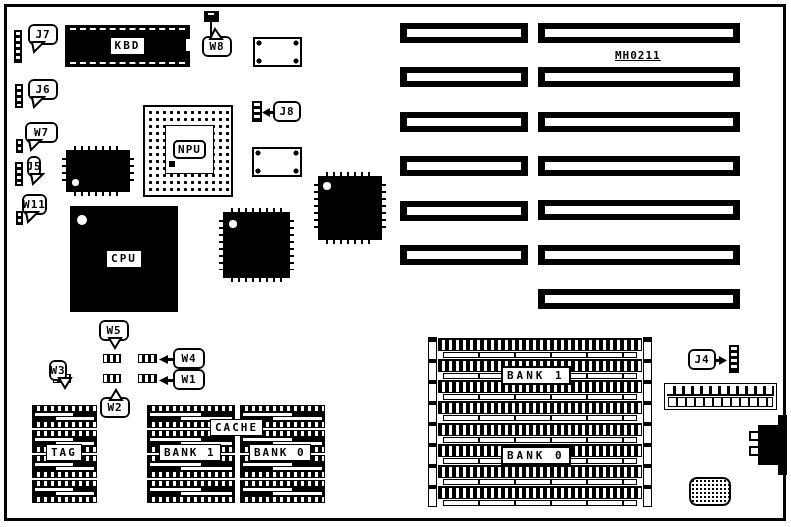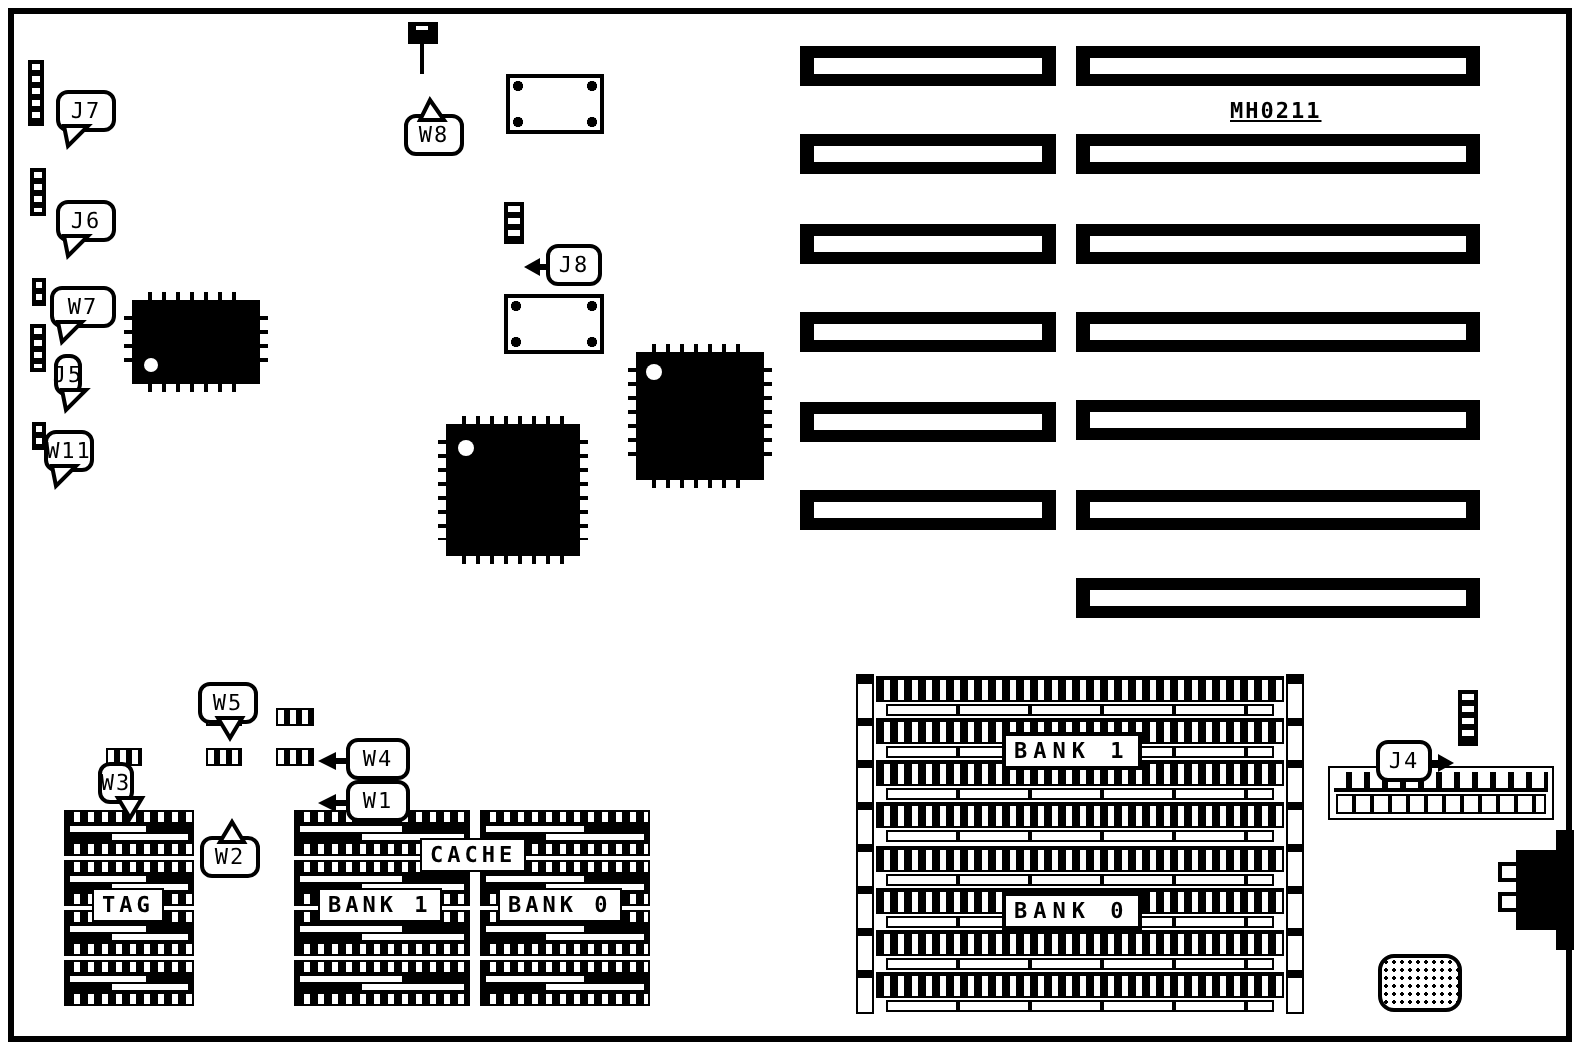--- a/index.html
+++ b/index.html
@@ -9,21 +9,21 @@
     font-family: "DejaVu Sans Mono", monospace; color: #000; overflow: hidden;
   }
   .frame { position: absolute; left: 4px; top: 4px; width: 782px; height: 517px; border: 3px solid #000; }
   .abs { position: absolute; }
   i { display: block; font-style: normal; }
 
   
   .callout {
     position: absolute; height: 21px; background: #fff; border: 2px solid #000;
     border-radius: 6px; z-index: 6; display: flex; align-items: center; justify-content: center;
-    font-size: 11px; font-weight: normal; letter-spacing: 1px; margin-top: 21px;
+    font-size: 11px; font-weight: bold; letter-spacing: 1px;
   }
   .callout svg.tail { position: absolute; overflow: visible; z-index: 7; }
 
   
   .connv { position: absolute; width: 8px; background: #000; }
   .connv::before { content:""; position:absolute; left:2px; right:2px; top:2px; bottom:2px;
     background: repeating-linear-gradient(180deg, #fff 0 3px, #000 3px 6px); }
 
   
   .blk { position: absolute; background: #000; display:flex; align-items:center; justify-content:center; }
@@ -144,51 +144,67 @@
   </div>
 
   <div class="connv" style="left:16px;top:211px;height:14px;width:7px"></div>
   <div class="callout" style="left:22px;top:194px;width:25px">
     <span>W11</span>
     <svg class="tail" style="left:0;bottom:-10px" width="16" height="11" viewBox="0 0 16 11">
         <polygon points="2,0 14,0 4,10" fill="#fff" stroke="#000" stroke-width="2"></polygon>
       </svg>
   </div>
 
+  <div class="blk" style="left:65px;top:25px;width:125px;height:42px">
+    <i class="dash t"></i>
+    <i class="dash b"></i>
+    <i class="notch-r"></i>
+    <span class="blk-label">KBD</span>
+  </div>
 
 
   <div class="blkfill" style="left:204px;top:11px;width:15px;height:11px"></div>
   <i class="abs" style="left:208px;top:13px;width:6px;height:2px;background:#fff"></i>
   <i class="abs" style="left:210px;top:22px;width:2px;height:15px;background:#000"></i>
   <div class="callout" style="left:202px;top:36px;width:30px">
     <span>W8</span>
     <svg class="tail" style="left:4px;top:-10px" width="16" height="11" viewBox="0 0 16 11">
         <polygon points="2,11 14,11 7,1" fill="#fff" stroke="#000" stroke-width="2"></polygon>
       </svg>
   </div>
 
+  <div class="npu" style="left:143px;top:105px;width:90px;height:92px">
+    <div class="npu-center">
+      <span class="npu-label">NPU</span>
+      <i class="pin1"></i>
+    </div>
+  </div>
 
   <div class="xtal" style="left:253px;top:37px;width:49px;height:30px"></div>
   <div class="xtal" style="left:252px;top:147px;width:50px;height:30px"></div>
 
   <div class="connv" style="left:252px;top:101px;height:21px;width:10px"></div>
   <div class="callout" style="left:273px;top:101px;width:28px">
     <span>J8</span>
     <svg class="tail" style="left:-13px;top:4px" width="13" height="11" viewBox="0 0 13 11">
         <line x1="5" y1="5.5" x2="13" y2="5.5" stroke="#000" stroke-width="3"></line>
         <polygon points="0,5.5 8,1 8,10" fill="#000"></polygon>
       </svg>
   </div>
 
   <div class="qfp" style="left:66px;top:150px;width:64px;height:42px">
     <i class="tickh"></i>
       <i class="tickv"></i>
     <i class="dot" style="left:6px;bottom:6px;width:7px;height:7px"></i>
   </div>
 
+  <div class="blk" style="left:70px;top:206px;width:108px;height:106px">
+    <i class="dot" style="left:7px;top:9px"></i>
+    <span class="blk-label">CPU</span>
+  </div>
 
   <div class="qfp" style="left:223px;top:212px;width:67px;height:66px">
     <i class="tickh"></i>
       <i class="tickv"></i>
     <i class="dot" style="left:6px;top:8px;width:8px;height:8px"></i>
   </div>
 
   <div class="qfp" style="left:318px;top:176px;width:64px;height:64px">
     <i class="tickh"></i>
       <i class="tickv"></i>

